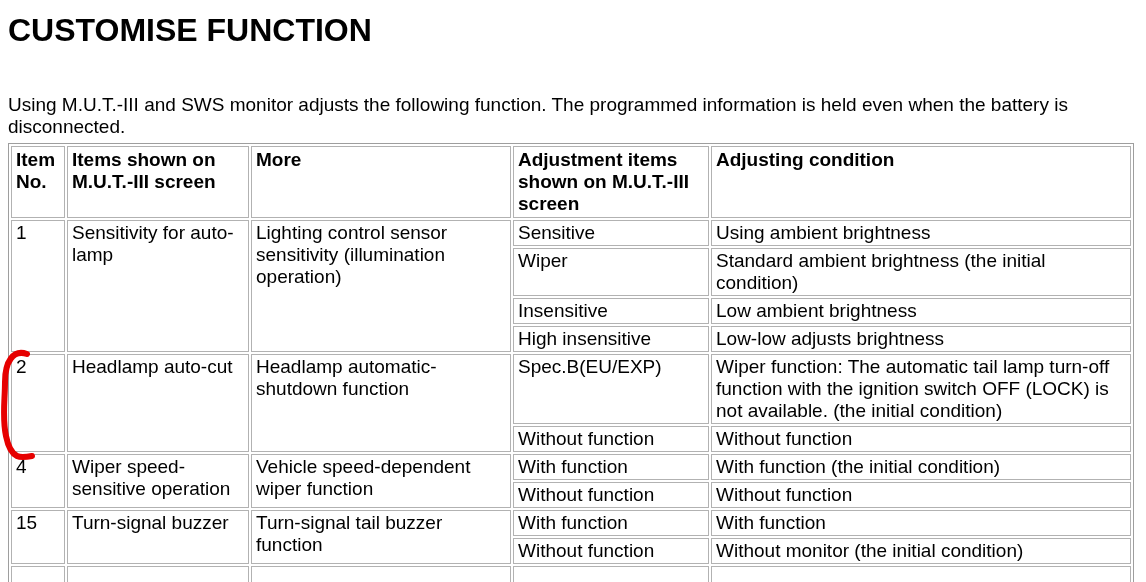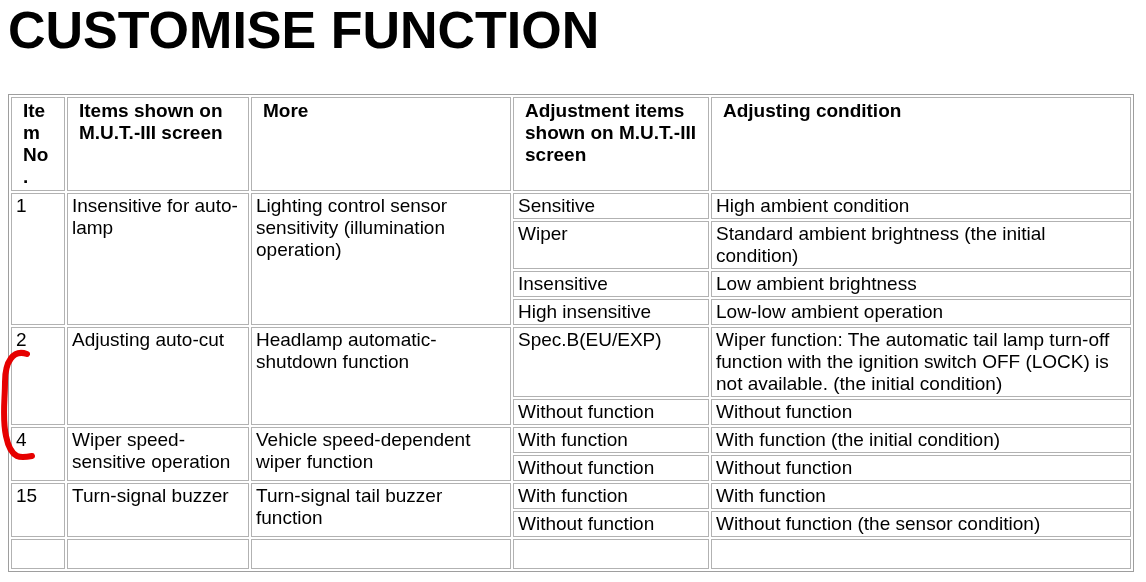--- a/index.html
+++ b/index.html
@@ -4,21 +4,21 @@
 <style>
   html, body { margin: 0; padding: 0; }
   body {
     width: 1146px; height: 582px; overflow: hidden;
     background: #ffffff; color: #000000;
     font-family: "Liberation Sans", sans-serif;
     position: relative;
   }
   .page { margin: 8px; }
   h1.page-title {
-    font-size: 52px; line-height: 44px; font-weight: bold;
+    font-size: 32px; line-height: 44px; font-weight: bold;
     margin: 2px 0 42px 0;
   }
   p.intro {
     font-size: 19px; line-height: 22px;
     margin: 0 0 5px 0;
   }
   table.cust-table {
     border-collapse: separate;
     border-spacing: 2px;
     border: 1px solid #9e9e9e;
@@ -29,36 +29,37 @@
   .cust-table th, .cust-table td {
     border: 1px solid #b2b2b2;
     vertical-align: top;
     text-align: left;
     font-size: 19px;
     line-height: 22px;
     padding: 1px 4px;
     overflow: hidden;
     word-wrap: break-word;
   }
-  .cust-table th { font-weight: bold; padding: 2px 11px; }
+  .cust-table th { font-weight: bold; padding: 2px 4px; }
   .bracket-annotation {
     position: absolute;
     left: 0px; top: 348px;
     width: 38px; height: 118px;
     pointer-events: none;
   }
   tr.partial-row td { height: 26px; }
 </style>
 </head>
 <body>
 
 <div class="page">
 
   <h1 class="page-title">CUSTOMISE FUNCTION</h1>
 
+  <p class="intro">Using M.U.T.-III and SWS monitor adjusts the following function. The programmed information is held even when the battery is disconnected.</p>
 
   <table class="cust-table">
     <colgroup>
       <col style="width:54px">
       <col style="width:182px">
       <col style="width:260px">
       <col style="width:196px">
       <col style="width:420px">
     </colgroup>
     <thead>
@@ -66,40 +67,40 @@
         <th>Item No.</th>
         <th>Items shown on M.U.T.-III screen</th>
         <th>More</th>
         <th>Adjustment items shown on M.U.T.-III screen</th>
         <th>Adjusting condition</th>
       </tr>
     </thead>
     <tbody id="table-body">
         <tr>
           <td rowspan="4">1</td>
-          <td rowspan="4">Insensitive for auto-lamp</td>
+          <td rowspan="4">Sensitivity for auto-lamp</td>
           <td rowspan="4">Lighting control sensor sensitivity (illumination operation)</td>
           <td>Sensitive</td>
-          <td>High ambient condition</td>
+          <td>Using ambient brightness</td>
         </tr>
         <tr>
           <td>Wiper</td>
           <td>Standard ambient brightness (the initial condition)</td>
         </tr>
         <tr>
           <td>Insensitive</td>
           <td>Low ambient brightness</td>
         </tr>
         <tr>
           <td>High insensitive</td>
-          <td>Low-low ambient operation</td>
+          <td>Low-low adjusts brightness</td>
         </tr>
         <tr>
           <td rowspan="2">2</td>
-          <td rowspan="2">Adjusting auto-cut</td>
+          <td rowspan="2">Headlamp auto-cut</td>
           <td rowspan="2">Headlamp automatic-shutdown function</td>
           <td>Spec.B(EU/EXP)</td>
           <td>Wiper function: The automatic tail lamp turn-off function with the ignition switch OFF (LOCK) is not available. (the initial condition)</td>
         </tr>
         <tr>
           <td>Without function</td>
           <td>Without function</td>
         </tr>
         <tr>
           <td rowspan="2">4</td>
@@ -114,21 +115,21 @@
         </tr>
         <tr>
           <td rowspan="2">15</td>
           <td rowspan="2">Turn-signal buzzer</td>
           <td rowspan="2">Turn-signal tail buzzer function</td>
           <td>With function</td>
           <td>With function</td>
         </tr>
         <tr>
           <td>Without function</td>
-          <td>Without function (the sensor condition)</td>
+          <td>Without monitor (the initial condition)</td>
         </tr>
         <tr class="partial-row">
           <td></td>
           <td></td>
           <td></td>
           <td></td>
           <td></td>
         </tr>
       </tbody>
   </table>

